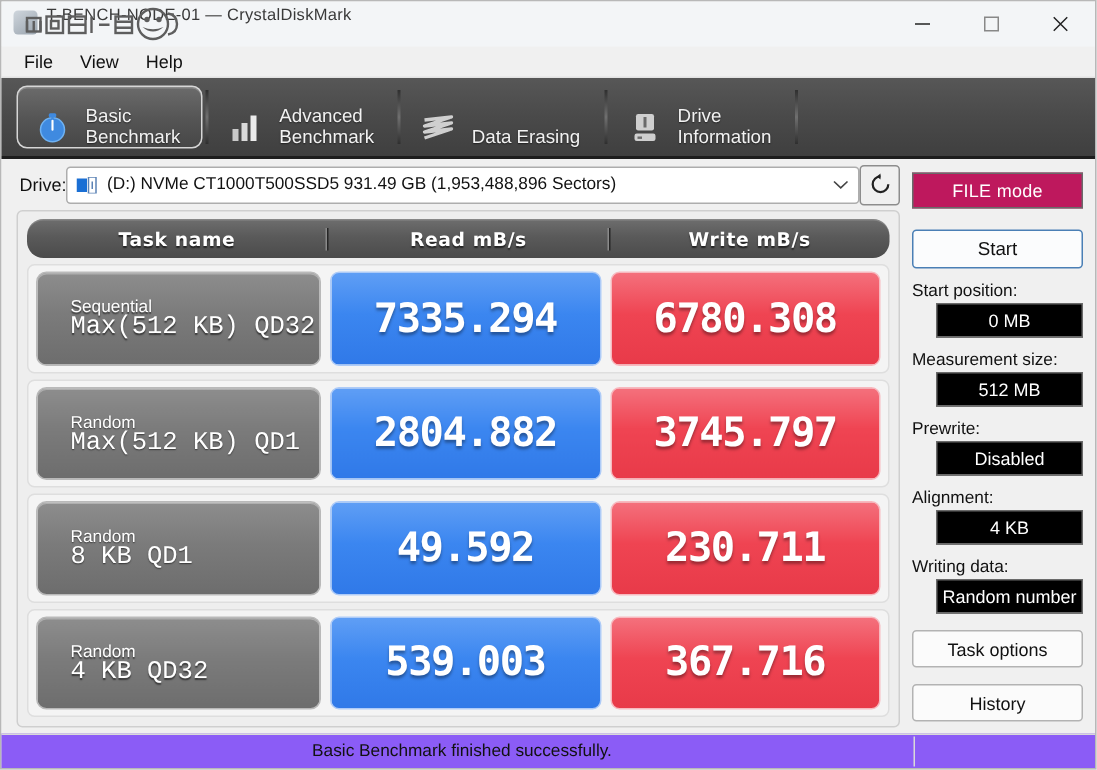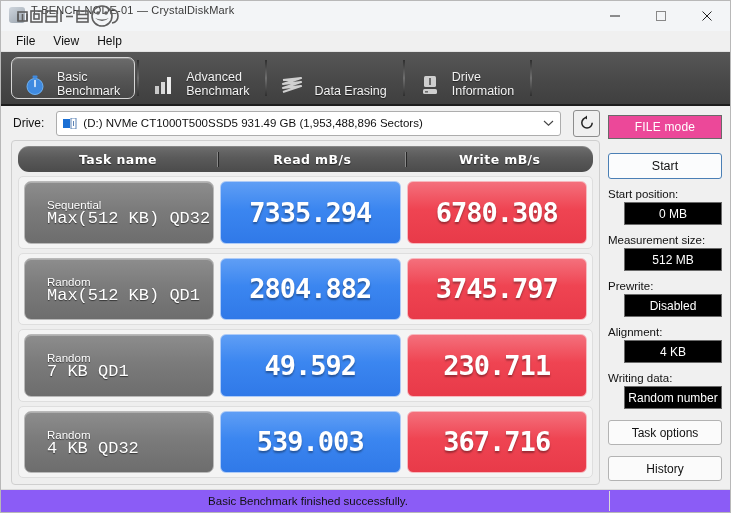--- a/index.html
+++ b/index.html
@@ -105,21 +105,21 @@
   }
   .left{
     flex:1;display:flex;flex-direction:column;min-width:0;
   }
 
   
   .driverow{
     height:34px;flex:0 0 34px;
     display:flex;align-items:center;
     padding:0 6px 0 12px;
-    gap:12px;
+    gap:0;
   }
   .drive-label{font-size:12px;color:#111;}
   .drive-combo{
     flex:1;height:23px;
     background:#fff;border:1px solid #adadad;border-radius:3px;
     display:flex;align-items:center;
     padding:0 4px 0 6px;
     min-width:0;
   }
   .drive-ico{
@@ -216,21 +216,21 @@
 
   
   .sidebar{
     flex:0 0 124px;
     display:flex;flex-direction:column;
     padding:4px 8px 0 2px;
     box-sizing:border-box;
   }
   .mode-btn{
     height:22px;margin-top:5px;
-    background:#ec4899;color:#fff;
+    background:#be185d;color:#fff;
     border:1px solid #6a6a6a;
     display:flex;align-items:center;justify-content:center;
     font-size:12px;letter-spacing:.2px;
   }
   .start-btn{
     height:24px;margin-top:14px;
     background:#fbfcfd;
     border:1px solid #4a7fb5;
     border-radius:3px;
     display:flex;align-items:center;justify-content:center;
@@ -448,21 +448,21 @@
             <span class="valtext">2804.882</span>
           </div>
           <div class="valbox write">
             <span class="valtext">3745.797</span>
           </div>
         </div>
 
         <div class="row">
           <div class="taskbox">
             <span class="task-l1">Random</span>
-            <span class="task-l2">7 KB QD1</span>
+            <span class="task-l2">8 KB QD1</span>
           </div>
           <div class="valbox read">
             <span class="valtext">49.592</span>
           </div>
           <div class="valbox write">
             <span class="valtext">230.711</span>
           </div>
         </div>
 
         <div class="row">

